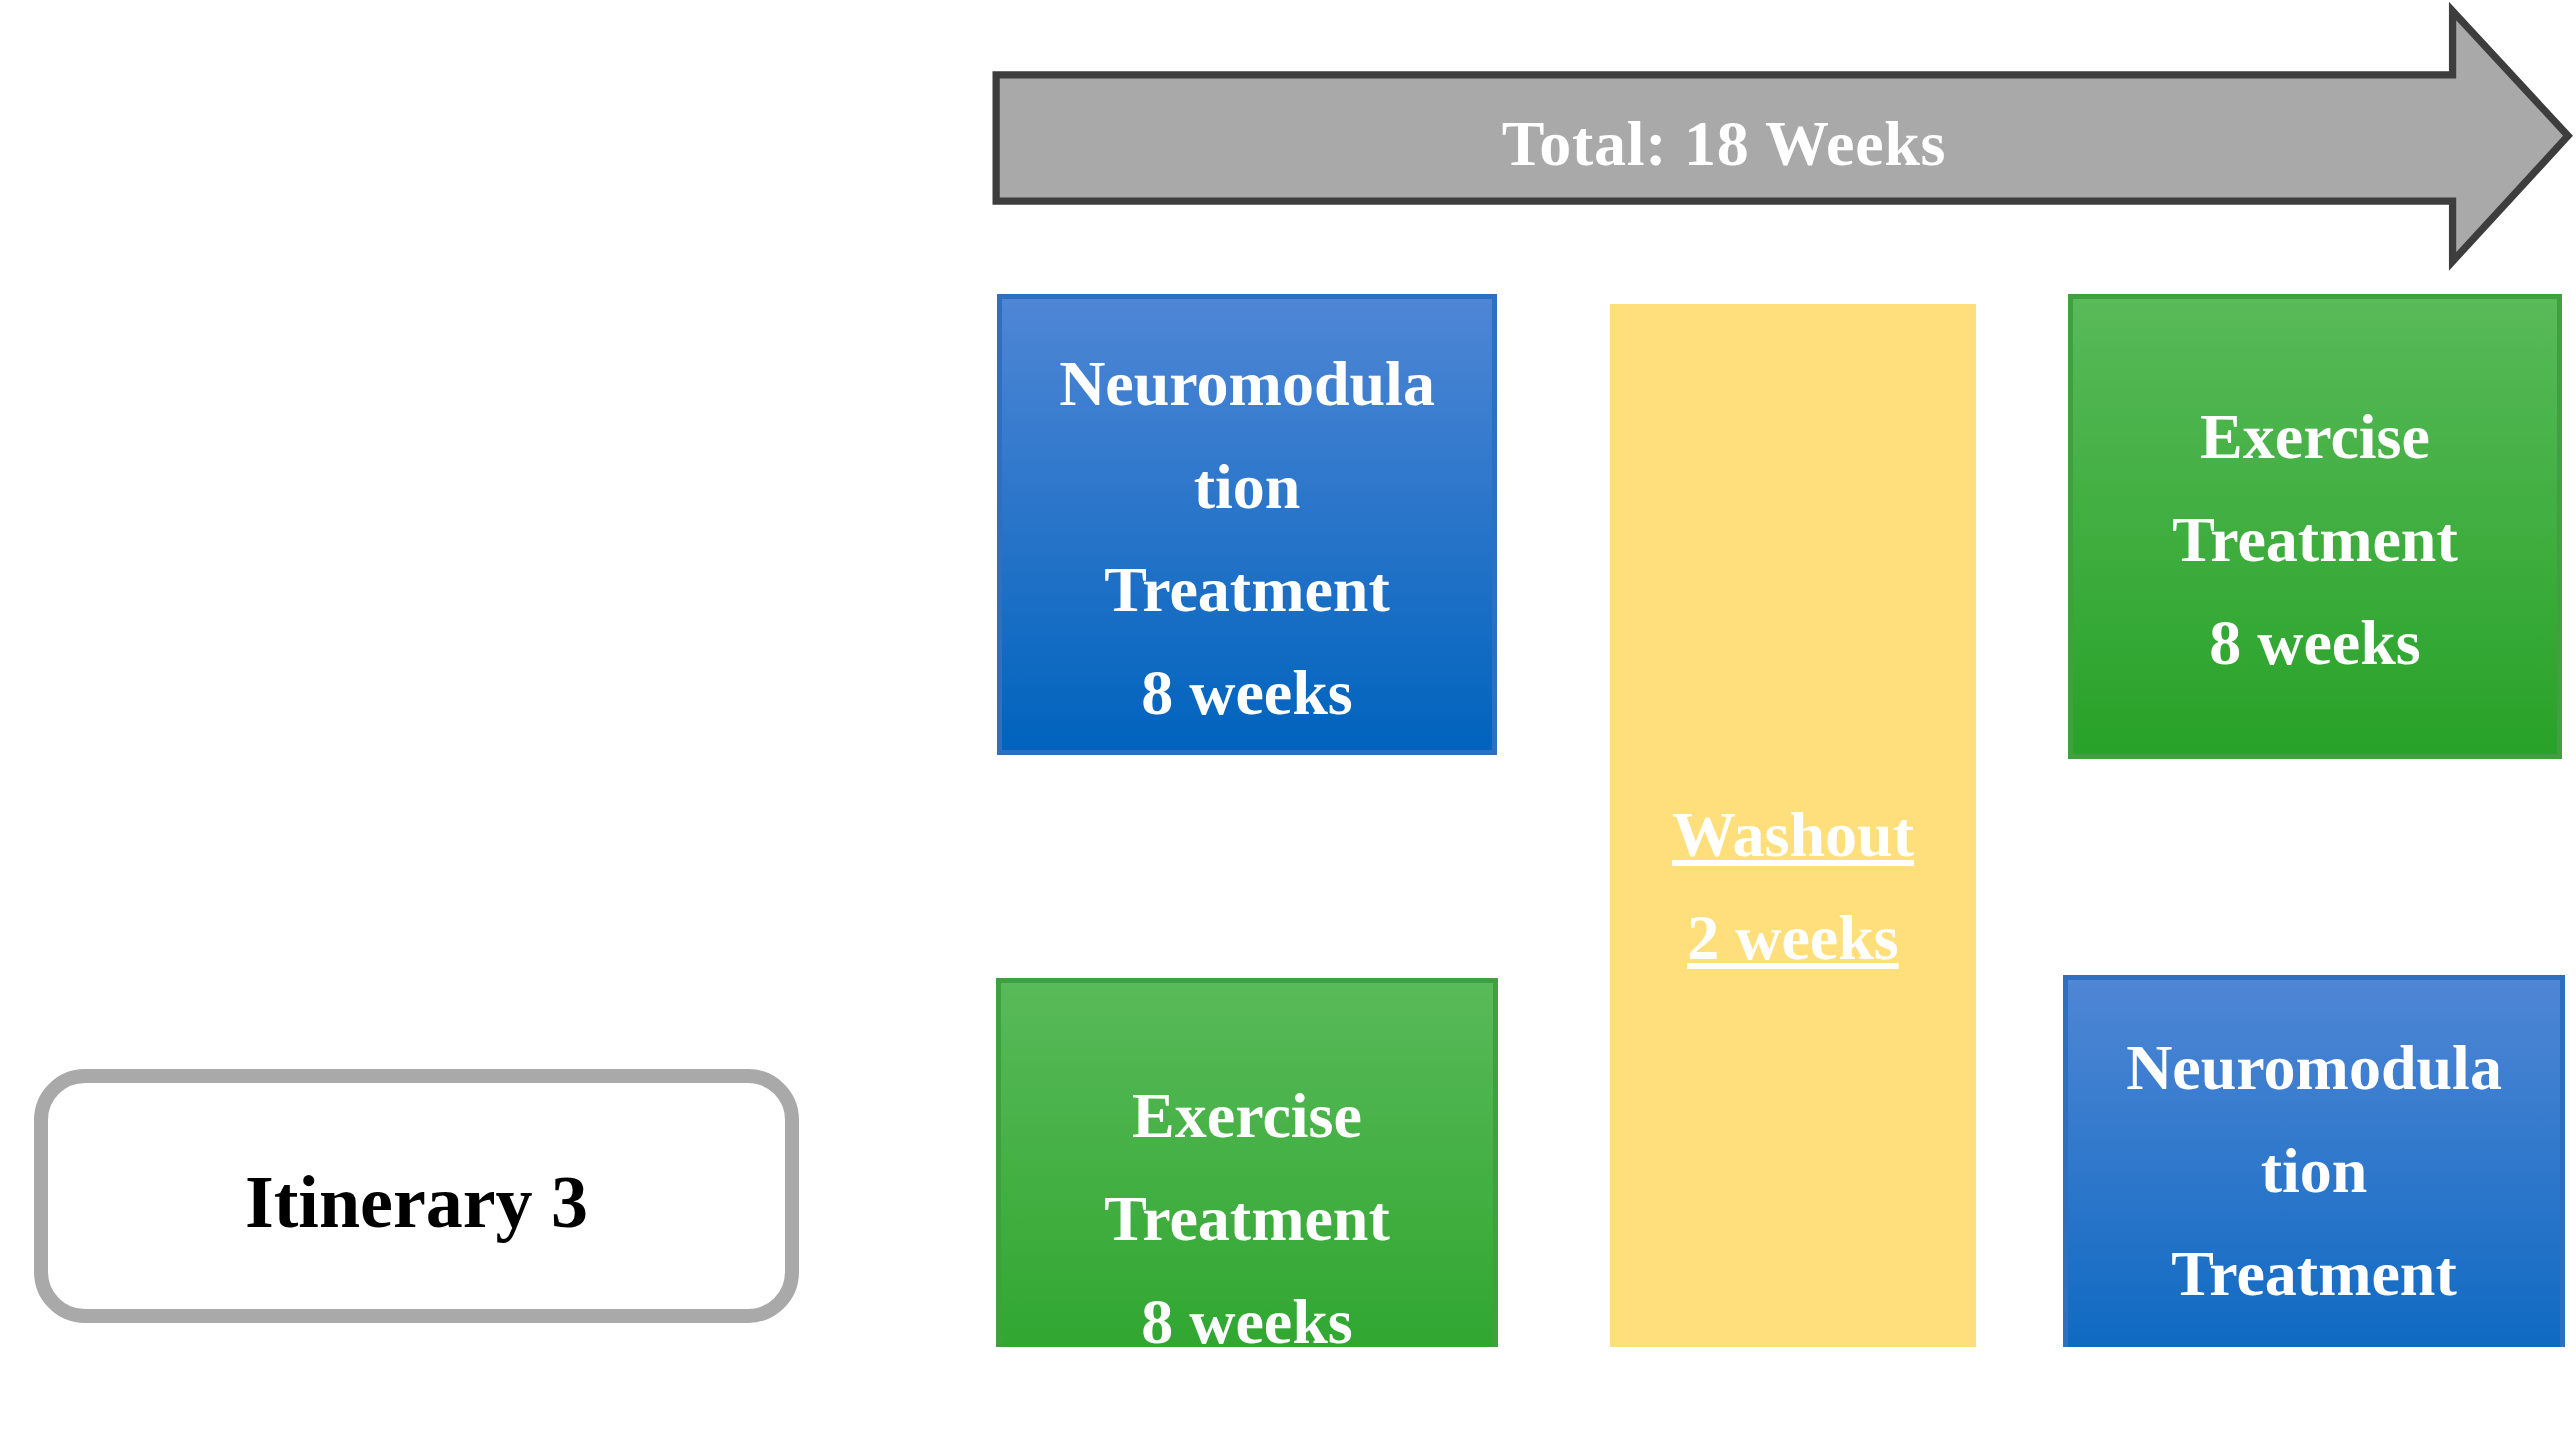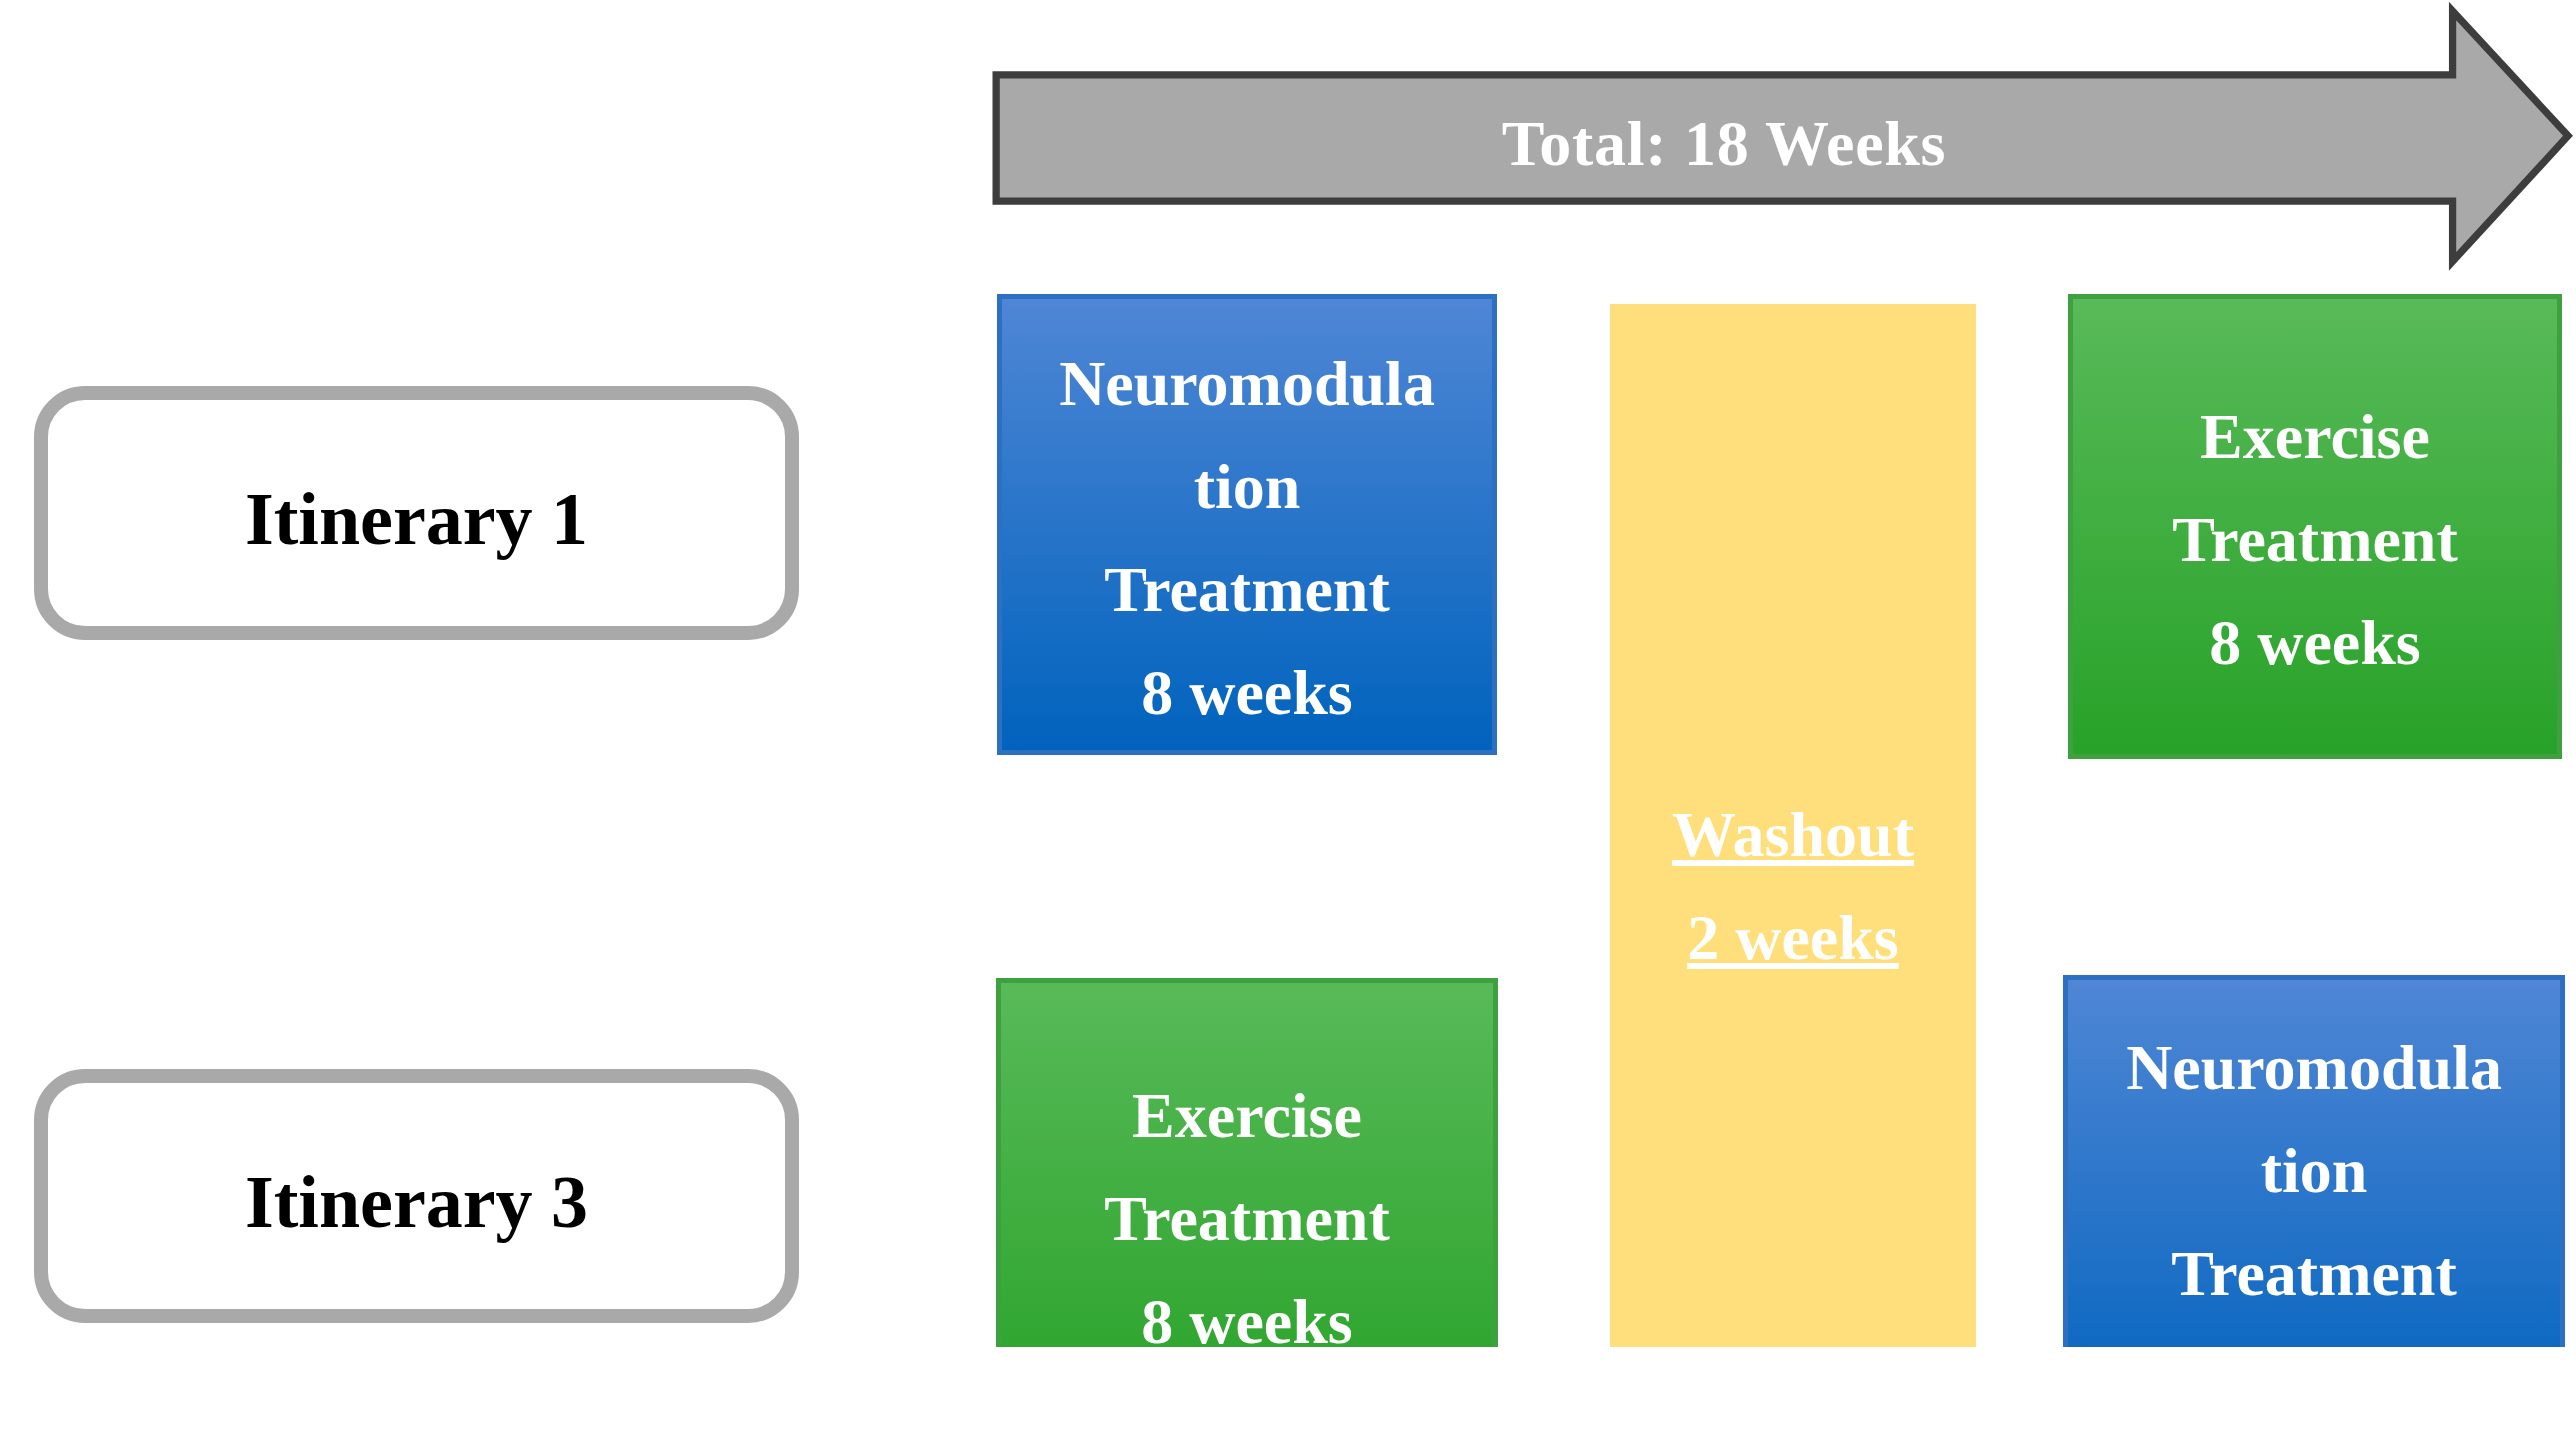--- a/index.html
+++ b/index.html
@@ -95,23 +95,20 @@
 </head>
 <body>
 
 <div class="canvas">
 
   <svg class="arrow-svg" viewBox="0 0 3548 420" xmlns="http://www.w3.org/2000/svg">
     <polygon points="1372,103 3378,103 3378,15 3537,187 3378,360 3378,277 1372,277" style="fill:var(--arrow-fill); stroke:var(--arrow-border); stroke-width:10; stroke-linejoin:miter;"></polygon>
   </svg>
   <div class="arrow-label">Total: 18 Weeks</div>
 
-  <div class="itin" id="itin1">
-    <span>Itinerary 1</span>
-  </div>
 
   <div class="itin" id="itin2">
     <span>Itinerary 3</span>
   </div>
 
   <div class="box blue" id="blue1">
     <div class="line">Neuromodula</div>
     <div class="line">tion</div>
     <div class="line">Treatment</div>
     <div class="line">8 weeks</div>

